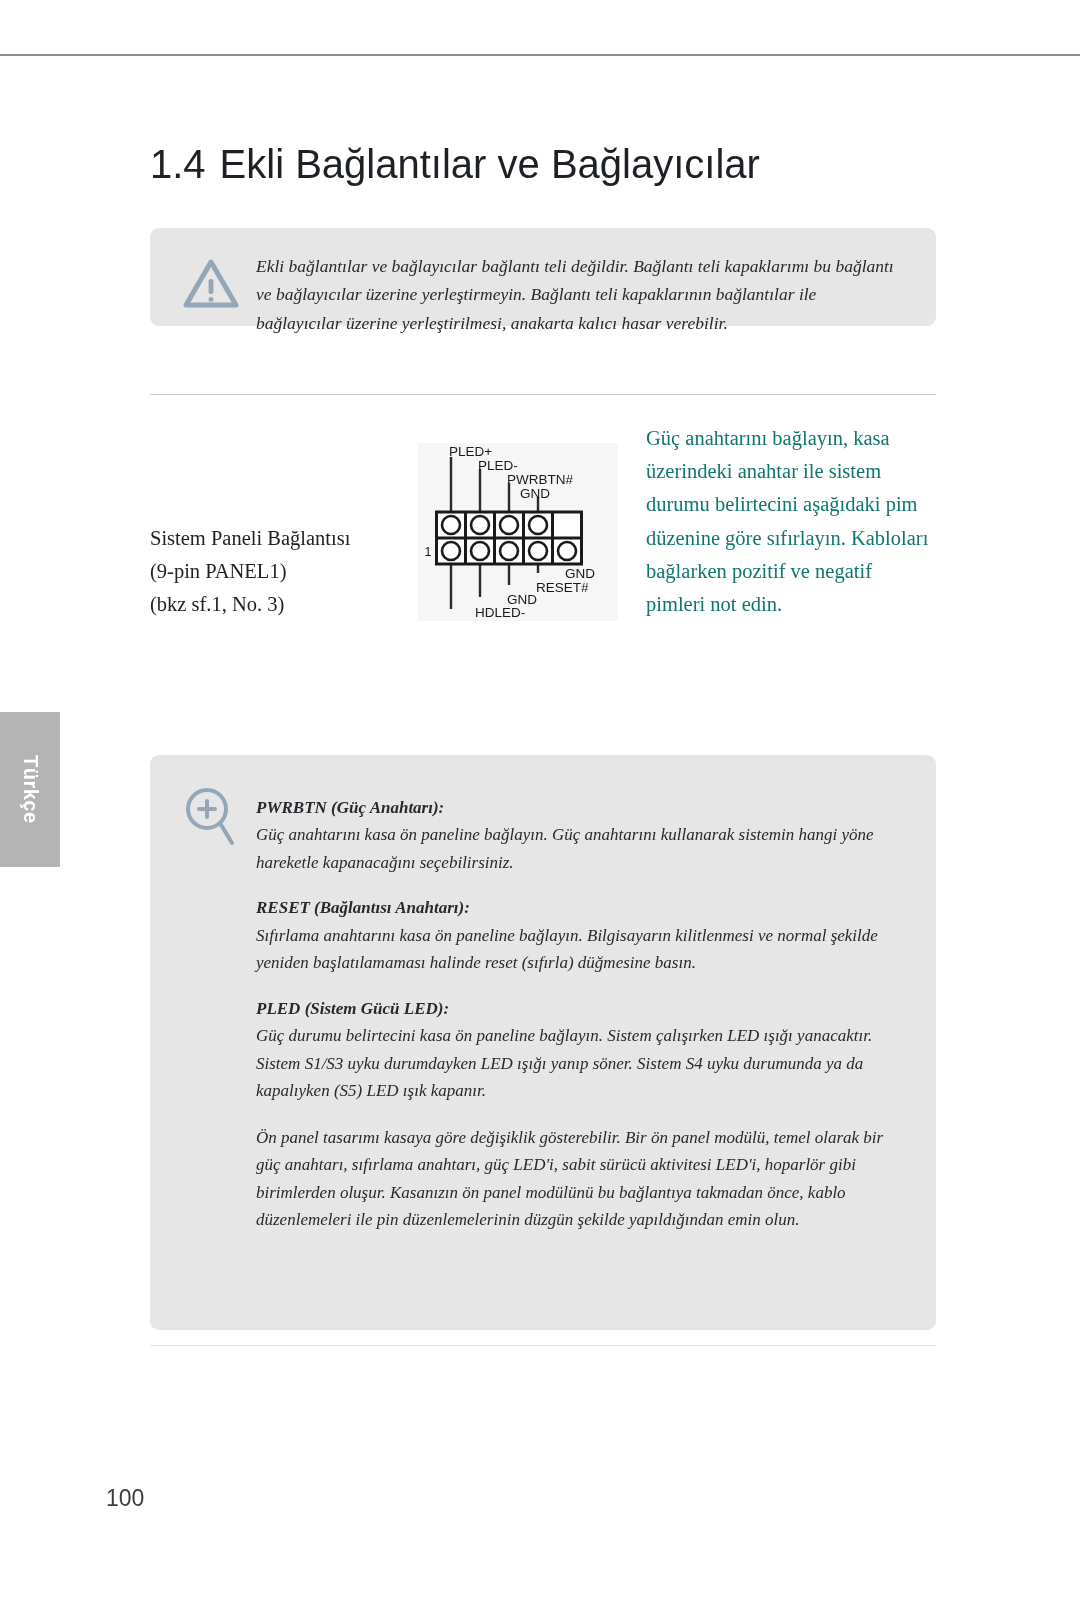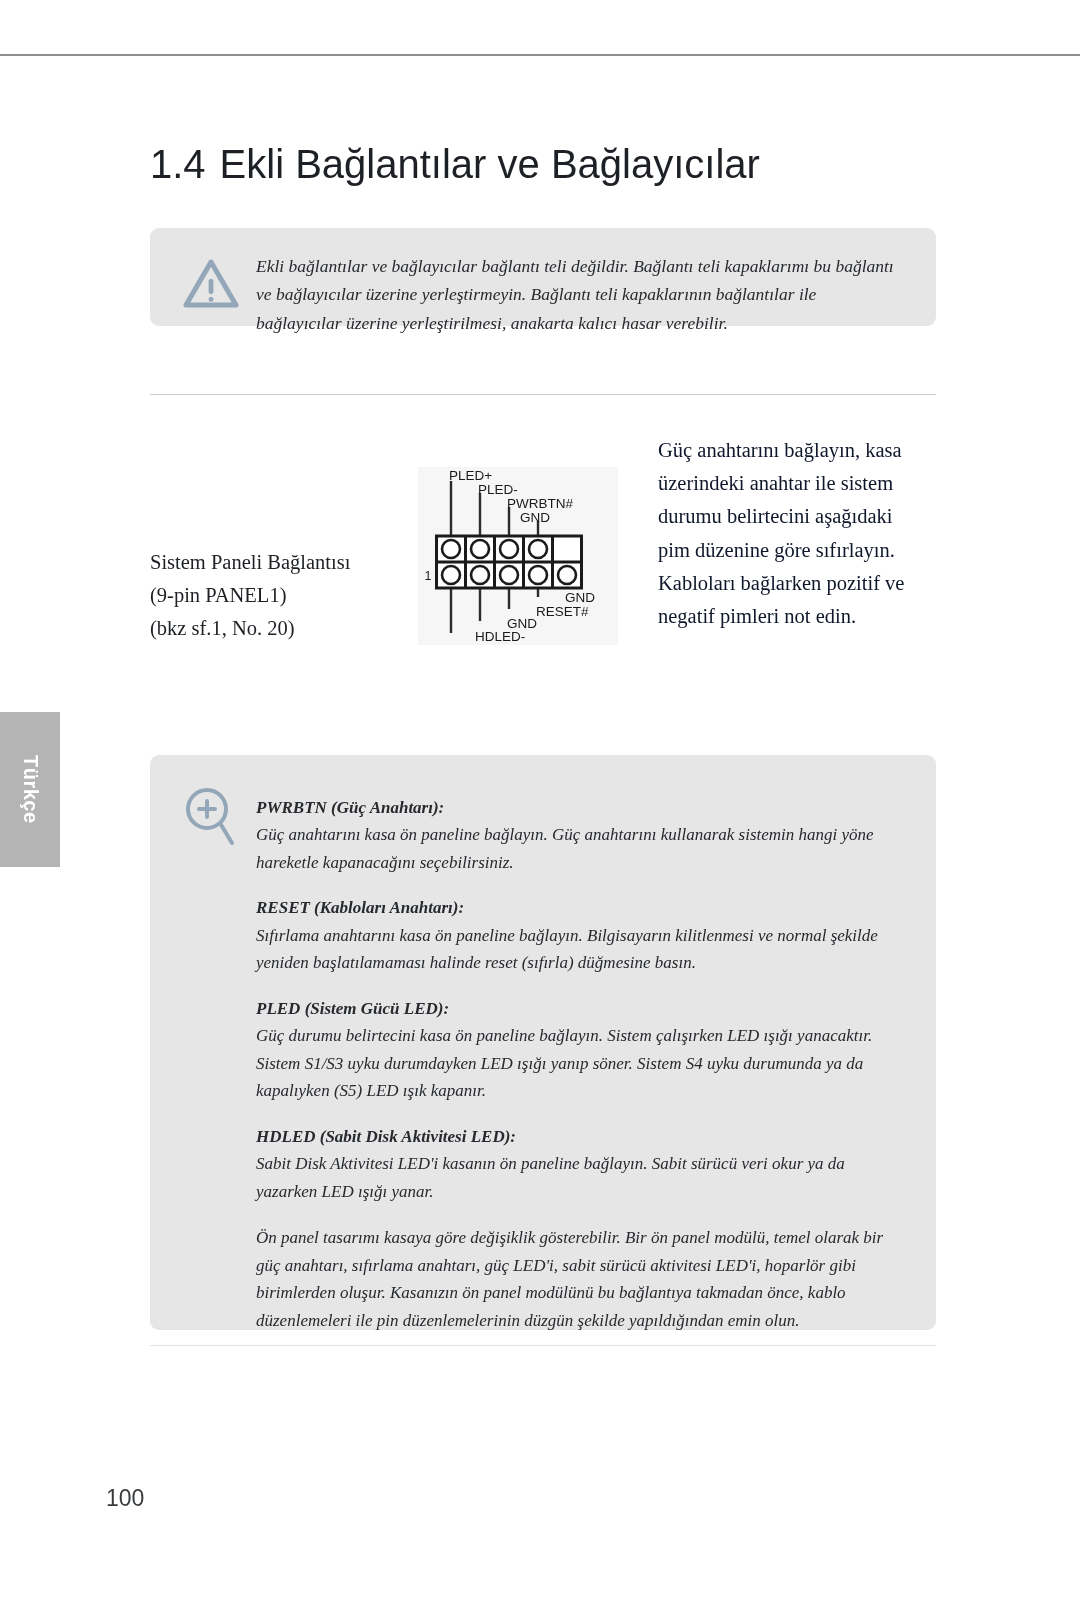--- a/index.html
+++ b/index.html
@@ -92,22 +92,22 @@
     position:absolute; left:150px; top:418px; width:786px;
     display:flex; align-items:flex-end;
   }
   .col-label{ width:268px; padding-top:4px; }
   .col-label div{
     font-size:20.5px; line-height:1.62; color:#1d2024; white-space:nowrap;
   }
   .col-diagram{ width:228px; }
   .col-desc{ width:290px; padding-top:4px; padding-left:0px;}
   .col-desc p{
-    margin:12px;
-    font-size:20.5px; line-height:1.62; color:#0f172a;
+    margin:0;
+    font-size:20.5px; line-height:1.62; color:#0f766e;
   }
 
   
   .diagram-wrap{
     position:relative; width:200px; height:178px;
     background:#f6f6f6;
   }
   .diagram-wrap svg{ display:block; }
 
   
@@ -143,21 +143,21 @@
   </div>
 </div>
 
 <div class="rule rule-top"></div>
 
 <div class="row">
 
   <div class="col-label">
     <div>Sistem Paneli Bağlantısı</div>
     <div>(9-pin PANEL1)</div>
-    <div>(bkz sf.1, No. 20)</div>
+    <div>(bkz sf.1, No. 3)</div>
   </div>
 
   <div class="col-diagram">
     <div class="diagram-wrap">
       <svg width="200" height="178" viewBox="0 0 200 178" aria-hidden="true">
 
         <g stroke="#2b2b2b" stroke-width="2.4" fill="none">
           <line x1="33" y1="14" x2="33" y2="70"></line>
           <line x1="62" y1="26" x2="62" y2="70"></line>
           <line x1="91" y1="40" x2="91" y2="70"></line>
@@ -232,32 +232,28 @@
       <line x1="38" y1="38" x2="50" y2="58" stroke="#93a7b9" stroke-width="4" stroke-linecap="round"></line>
     </svg>
   </div>
 
   <div class="info-body">
     <div class="info-block">
       <div class="info-title">PWRBTN (Güç Anahtarı):</div>
       <div class="info-para">Güç anahtarını kasa ön paneline bağlayın. Güç anahtarını kullanarak sistemin hangi yöne hareketle kapanacağını seçebilirsiniz.</div>
     </div>
     <div class="info-block">
-      <div class="info-title">RESET (Kabloları Anahtarı):</div>
+      <div class="info-title">RESET (Bağlantısı Anahtarı):</div>
       <div class="info-para">Sıfırlama anahtarını kasa ön paneline bağlayın. Bilgisayarın kilitlenmesi ve normal şekilde yeniden başlatılamaması halinde reset (sıfırla) düğmesine basın.</div>
     </div>
     <div class="info-block">
       <div class="info-title">PLED (Sistem Gücü LED):</div>
       <div class="info-para">Güç durumu belirtecini kasa ön paneline bağlayın. Sistem çalışırken LED ışığı yanacaktır. Sistem S1/S3 uyku durumdayken LED ışığı yanıp söner. Sistem S4 uyku durumunda ya da kapalıyken (S5) LED ışık kapanır.</div>
     </div>
     <div class="info-block">
-      <div class="info-title">HDLED (Sabit Disk Aktivitesi LED):</div>
-      <div class="info-para">Sabit Disk Aktivitesi LED'i kasanın ön paneline bağlayın. Sabit sürücü veri okur ya da yazarken LED ışığı yanar.</div>
-    </div>
-    <div class="info-block">
       <div class="info-para">Ön panel tasarımı kasaya göre değişiklik gösterebilir. Bir ön panel modülü, temel olarak bir güç anahtarı, sıfırlama anahtarı, güç LED'i, sabit sürücü aktivitesi LED'i, hoparlör gibi birimlerden oluşur. Kasanızın ön panel modülünü bu bağlantıya takmadan önce, kablo düzenlemeleri ile pin düzenlemelerinin düzgün şekilde yapıldığından emin olun.</div>
     </div>
   </div>
 </div>
 
 <div class="rule rule-bottom"></div>
 
 <div class="page-num">100</div>
 
 </body></html>

